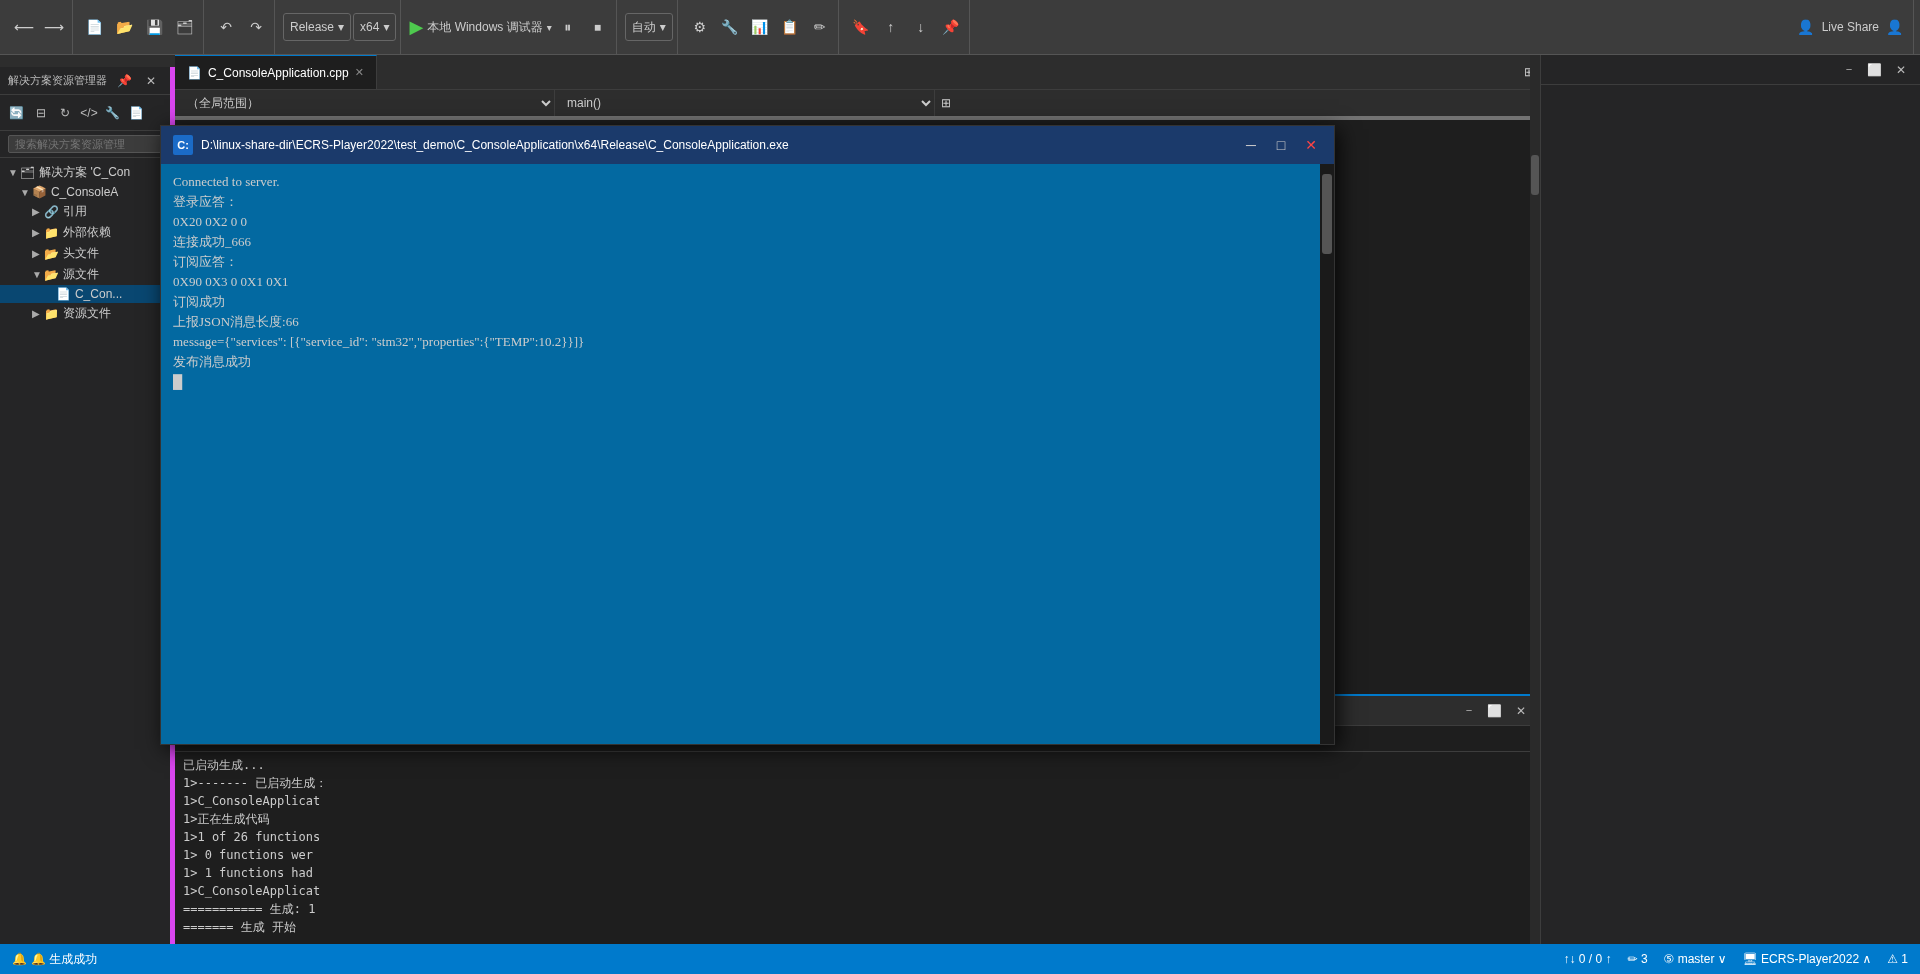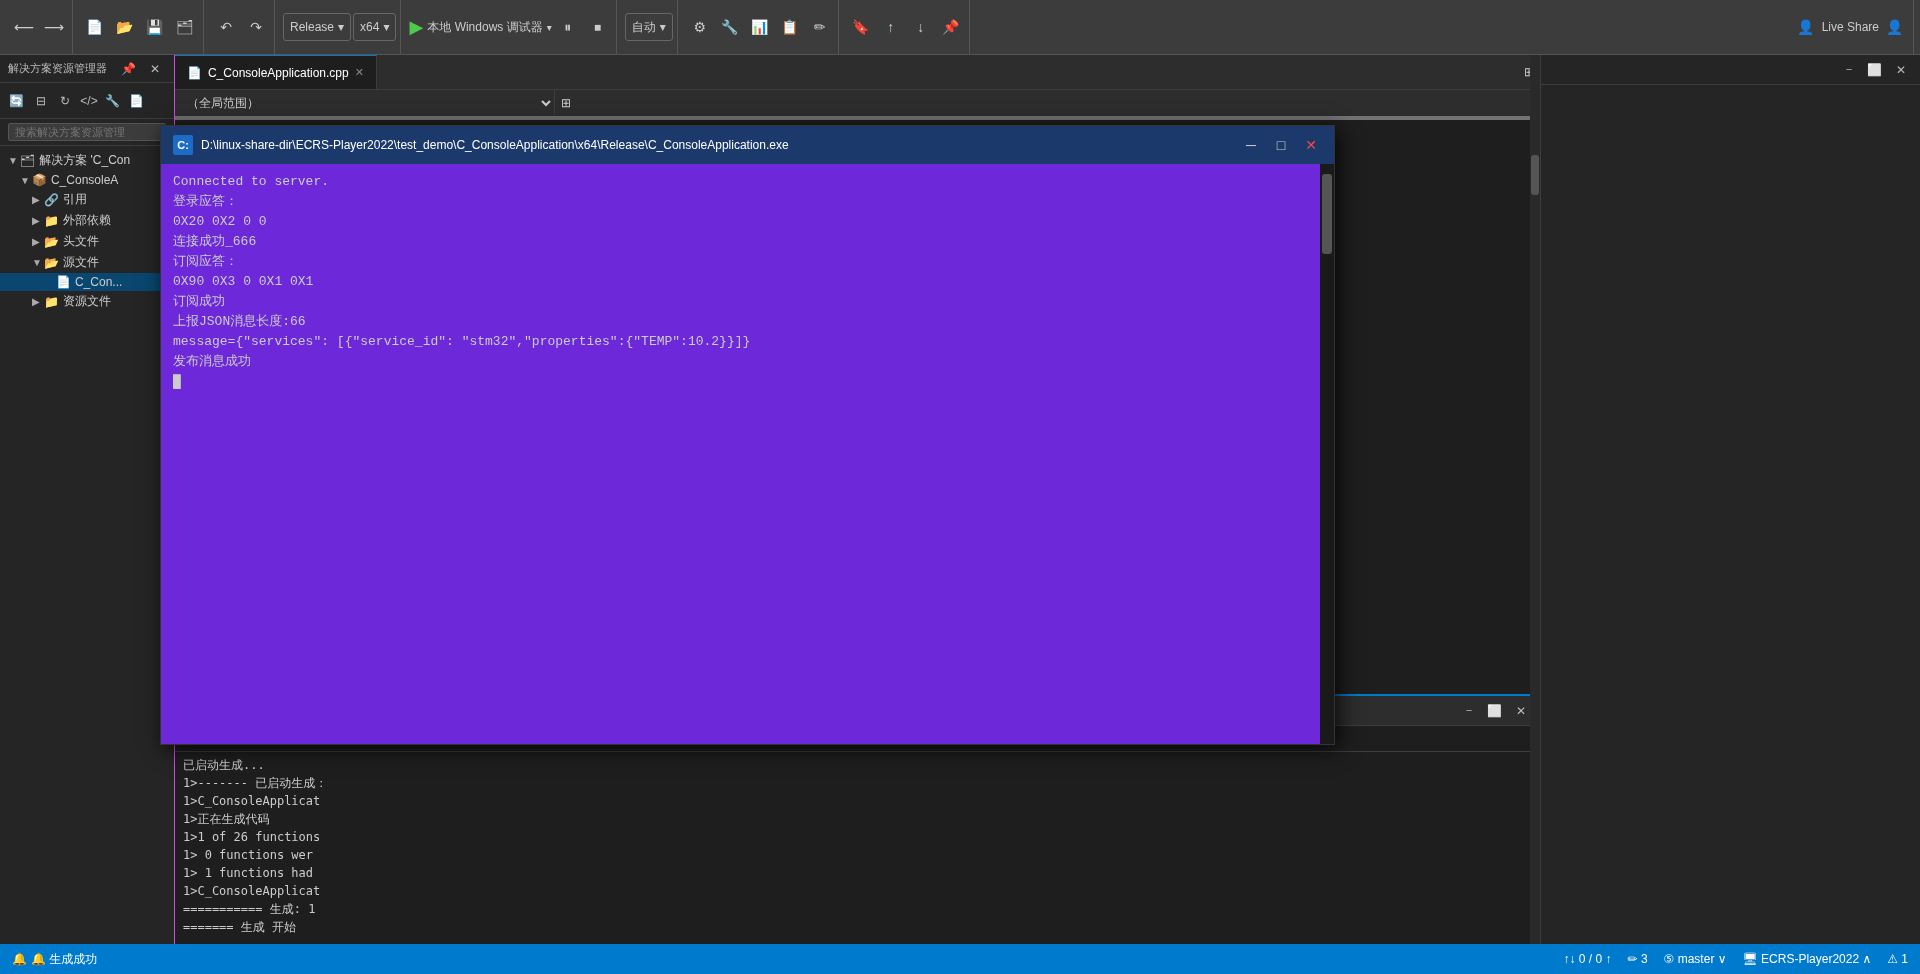--- a/index.html
+++ b/index.html
@@ -69,24 +69,25 @@
     #main-layout {
       display: flex;
       width: 100%;
       height: calc(974px - 55px - 30px);
     }
 
     
     #left-sidebar {
       width: 175px;
       background: #252526;
-      border-right: 1px solid #d946ef;
+      border-right: 5px solid #d946ef;
       display: flex;
       flex-direction: column;
       overflow: hidden;
+      margin-top: 12px;
     }
     #sidebar-header {
       background: #252526;
       border-bottom: 1px solid #3d3d3d;
       padding: 4px 8px;
       font-size: 11px;
       color: #bbbbbb;
       display: flex;
       align-items: center;
       justify-content: space-between;
@@ -270,23 +271,23 @@
     }
     .console-ctrl-btn {
       width: 22px; height: 22px;
       background: transparent; border: none;
       color: #ccc; cursor: pointer;
       font-size: 14px; display: flex; align-items: center; justify-content: center;
       border-radius: 2px;
     }
     #console-body {
       flex: 1;
-      background: #6d28d9;
+      background: #0369a1;
       color: #cccccc;
-      font-family: Liberation Mono, monospace;
+      font-family: Liberation Serif, serif;
       font-size: 13px;
       line-height: 20px;
       padding: 8px 12px;
       overflow: hidden;
       position: relative;
     }
     #console-scrollbar {
       position: absolute;
       right: 0; top: 0; bottom: 0;
       width: 14px;
@@ -544,20 +545,23 @@
           <span>C_ConsoleApplication.cpp</span>
           <span class="tab-close">✕</span>
         </div>
         <div style="flex:1;"></div>
         <button class="sidebar-tool-btn" style="color:#ccc;">⊞</button>
       </div>
 
       <div id="nav-bar">
         <select class="nav-select" style="max-width:380px;">
           <option>（全局范围）</option>
+        </select>
+        <select class="nav-select" style="max-width:380px;">
+          <option>main()</option>
         </select>
         <button class="sidebar-tool-btn" style="color:#ccc; padding:0 8px;">⊞</button>
       </div>
 
       <div id="code-area">
         <div id="code-content">
           <div class="code-line">
             <span class="line-num">453</span>
             <span style="color:#6a9955;">// 延时1000毫秒，即1帧</span>
           </div>

